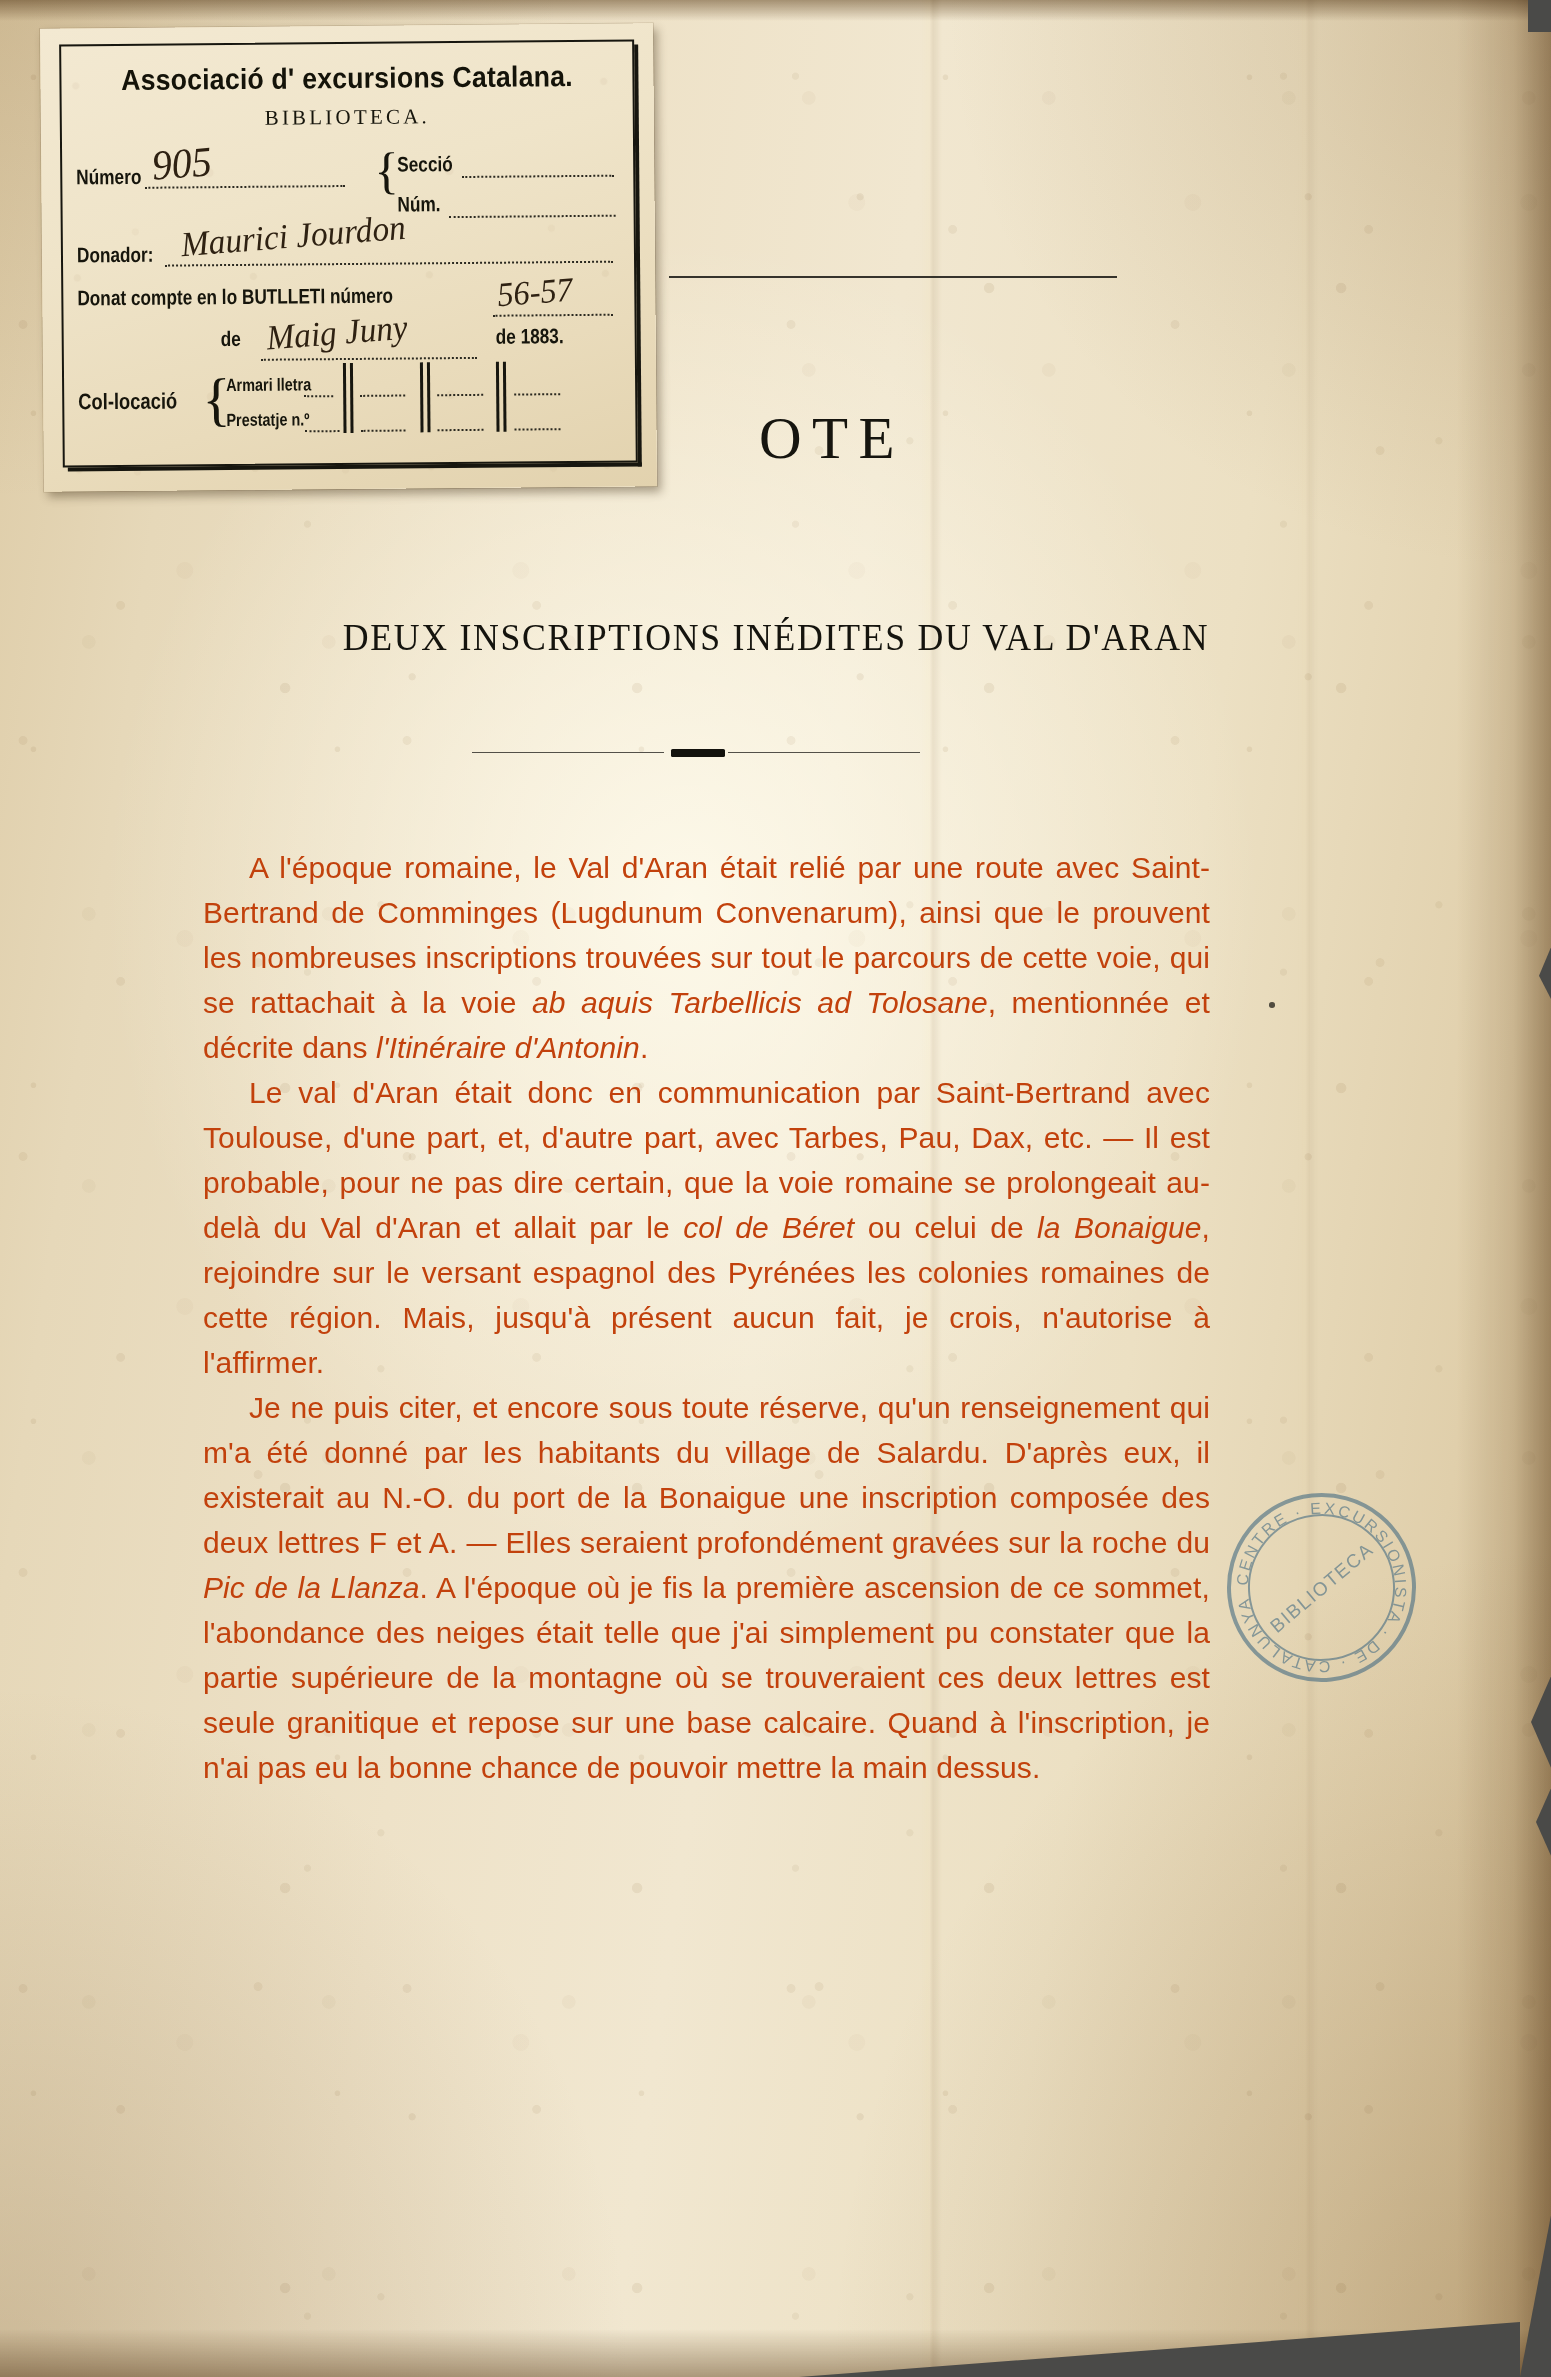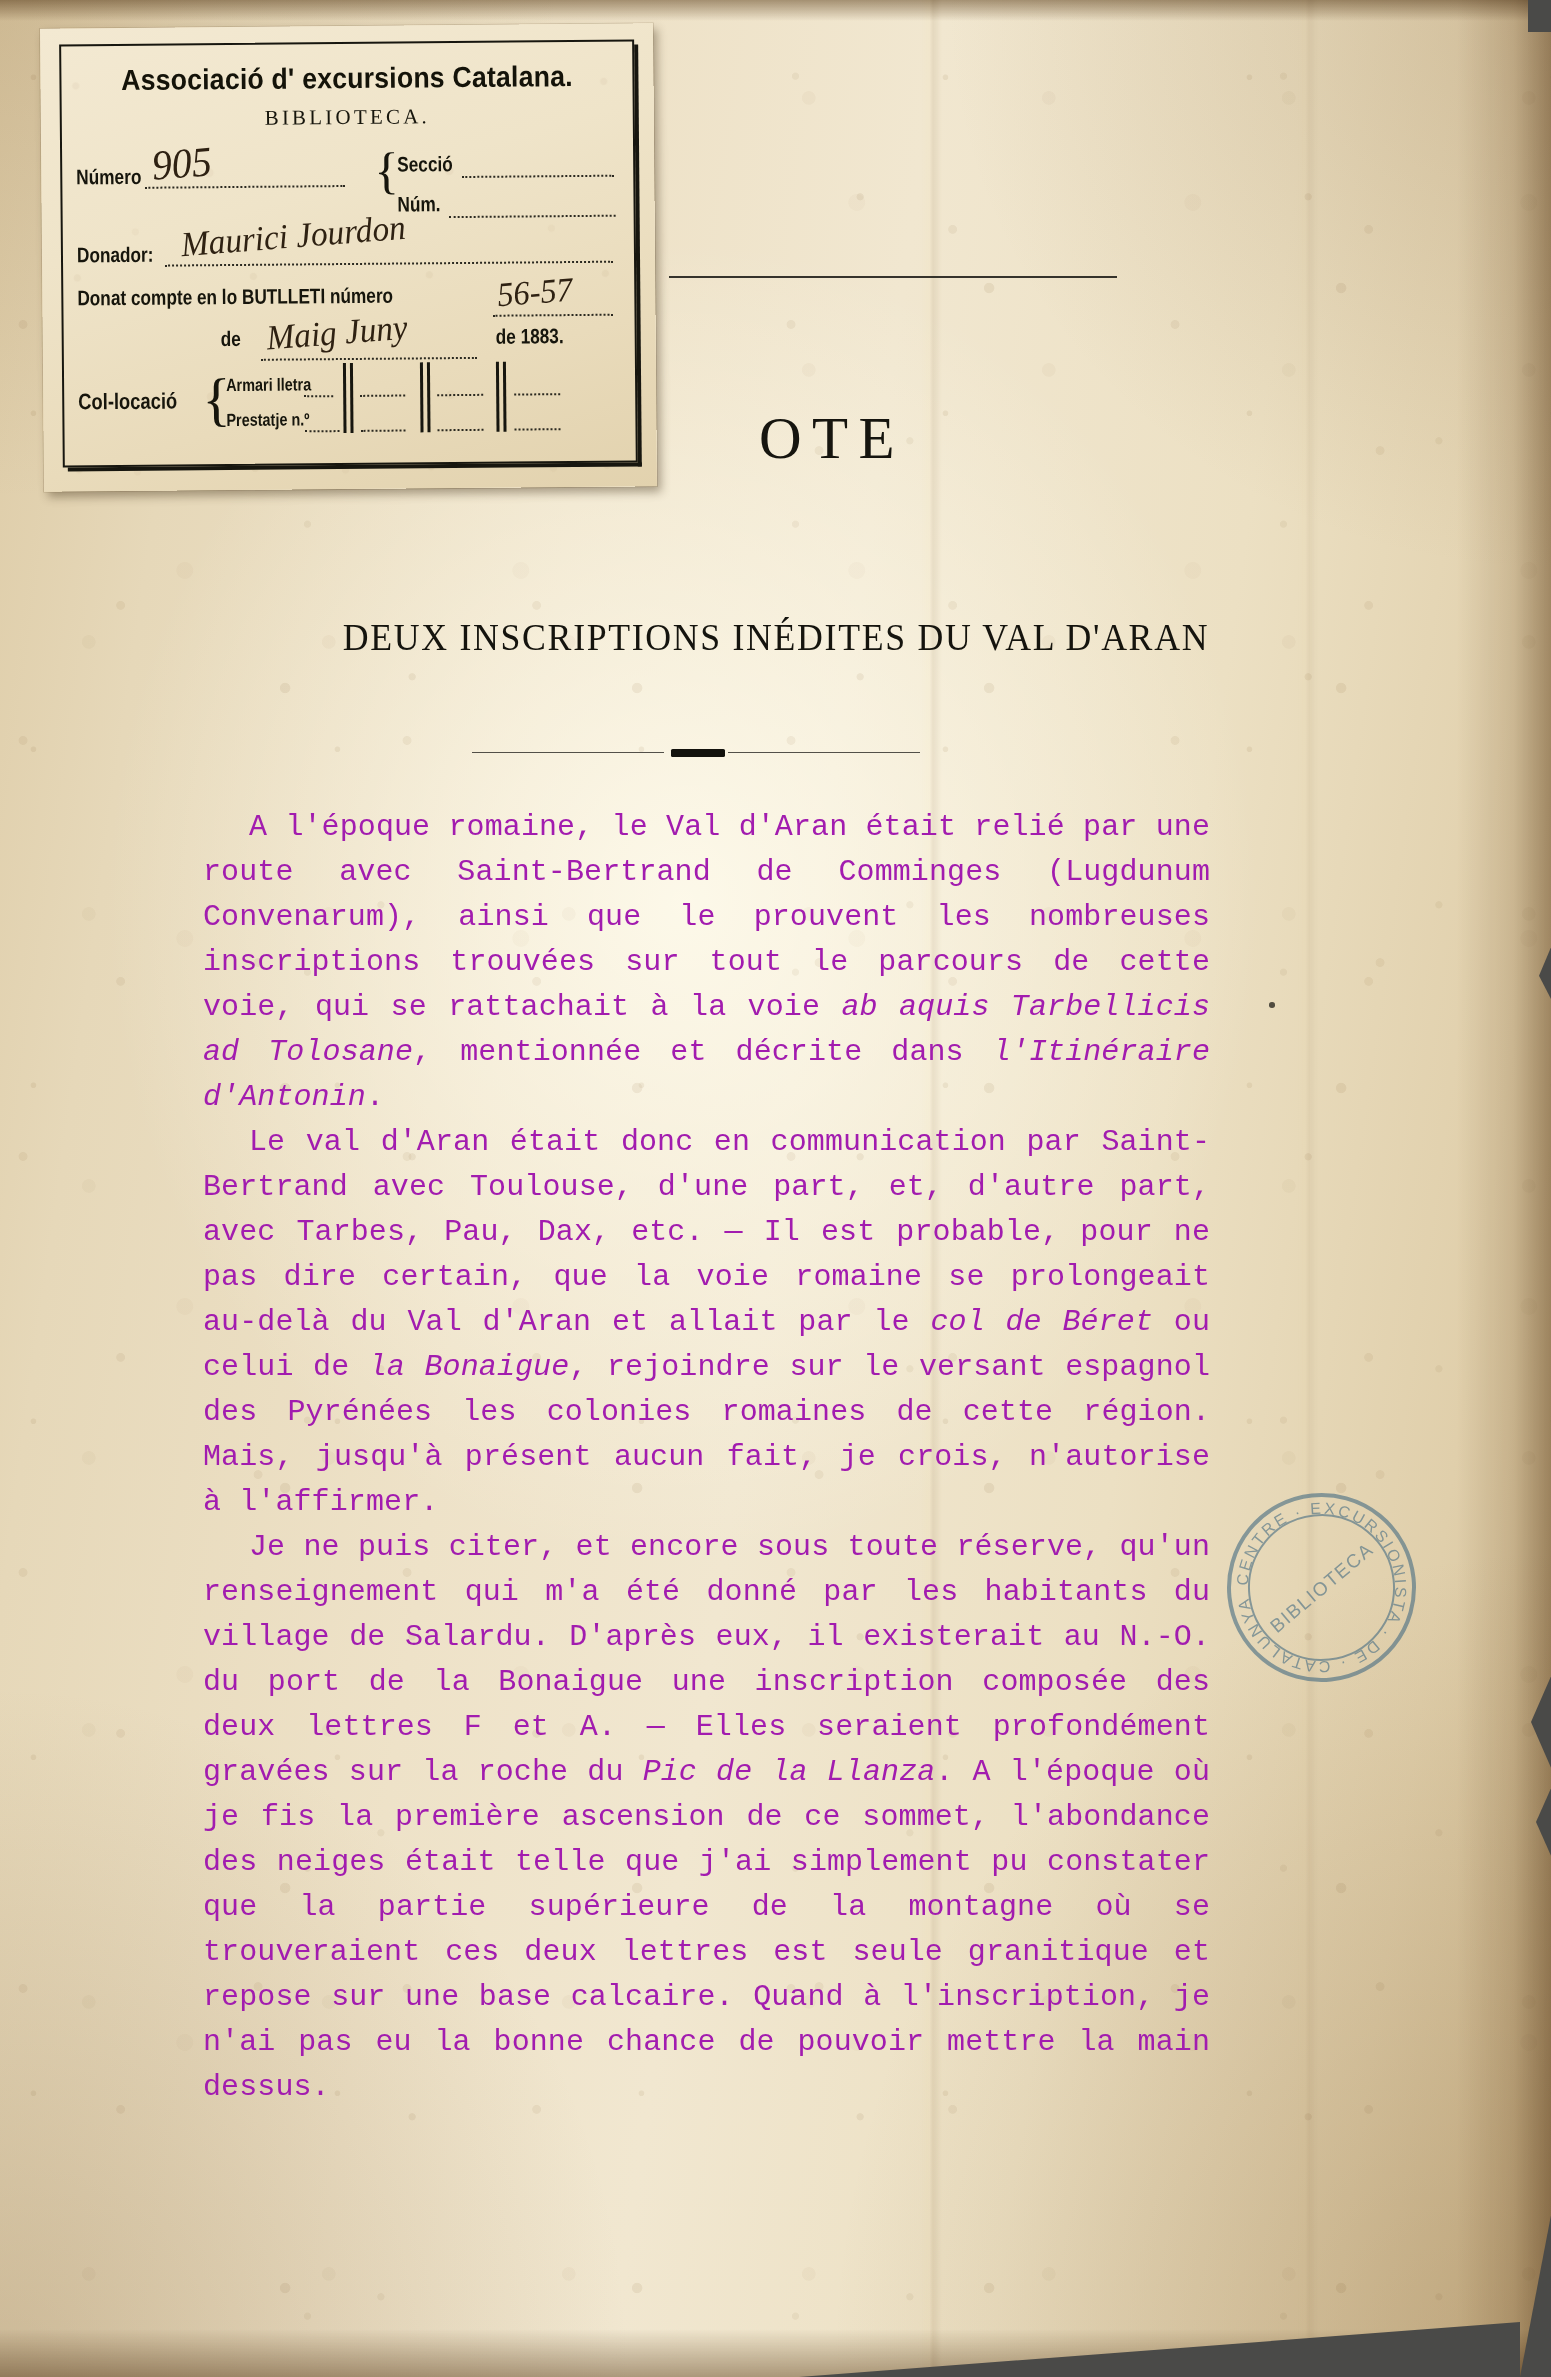--- a/index.html
+++ b/index.html
@@ -80,24 +80,24 @@
 
   
   .orn{position:absolute;left:472px;top:747px;width:448px;height:11.2px;}
   .orn .ln{position:absolute;top:4.8px;height:1.6px;background:#1b1a16;opacity:.75;}
   .orn .l1{left:0;width:192px;}
   .orn .l2{right:0;width:192px;}
   .orn .blob{position:absolute;left:199px;top:1.6px;width:54px;height:8px;background:#13120d;border-radius:1.6px;}
 
   
   #body{
-    position:absolute;left:203px;top:805px;width:1007px;
-    font-size:30px;line-height:45px;color:#a21caf;
+    position:absolute;left:203px;top:845px;width:1007px;
+    font-size:30px;line-height:45px;color:#c2410c;
     text-align:justify;
-    font-family:Liberation Mono, monospace;
+    font-family:Liberation Sans, sans-serif;
     letter-spacing:0.1px;
   }
   #body p{margin:0 0 0 0;text-indent:46px;}
   #body p + p{margin-top:0;}
   #body i{font-style:italic;}
 
   
   #label{
     position:absolute;left:42px;top:26.4px;width:613px;height:463px;
     background:linear-gradient(165deg,#f3e9d2 0%,#efe4c9 38%,#e9dbbb 72%,#e2d2ae 100%);

